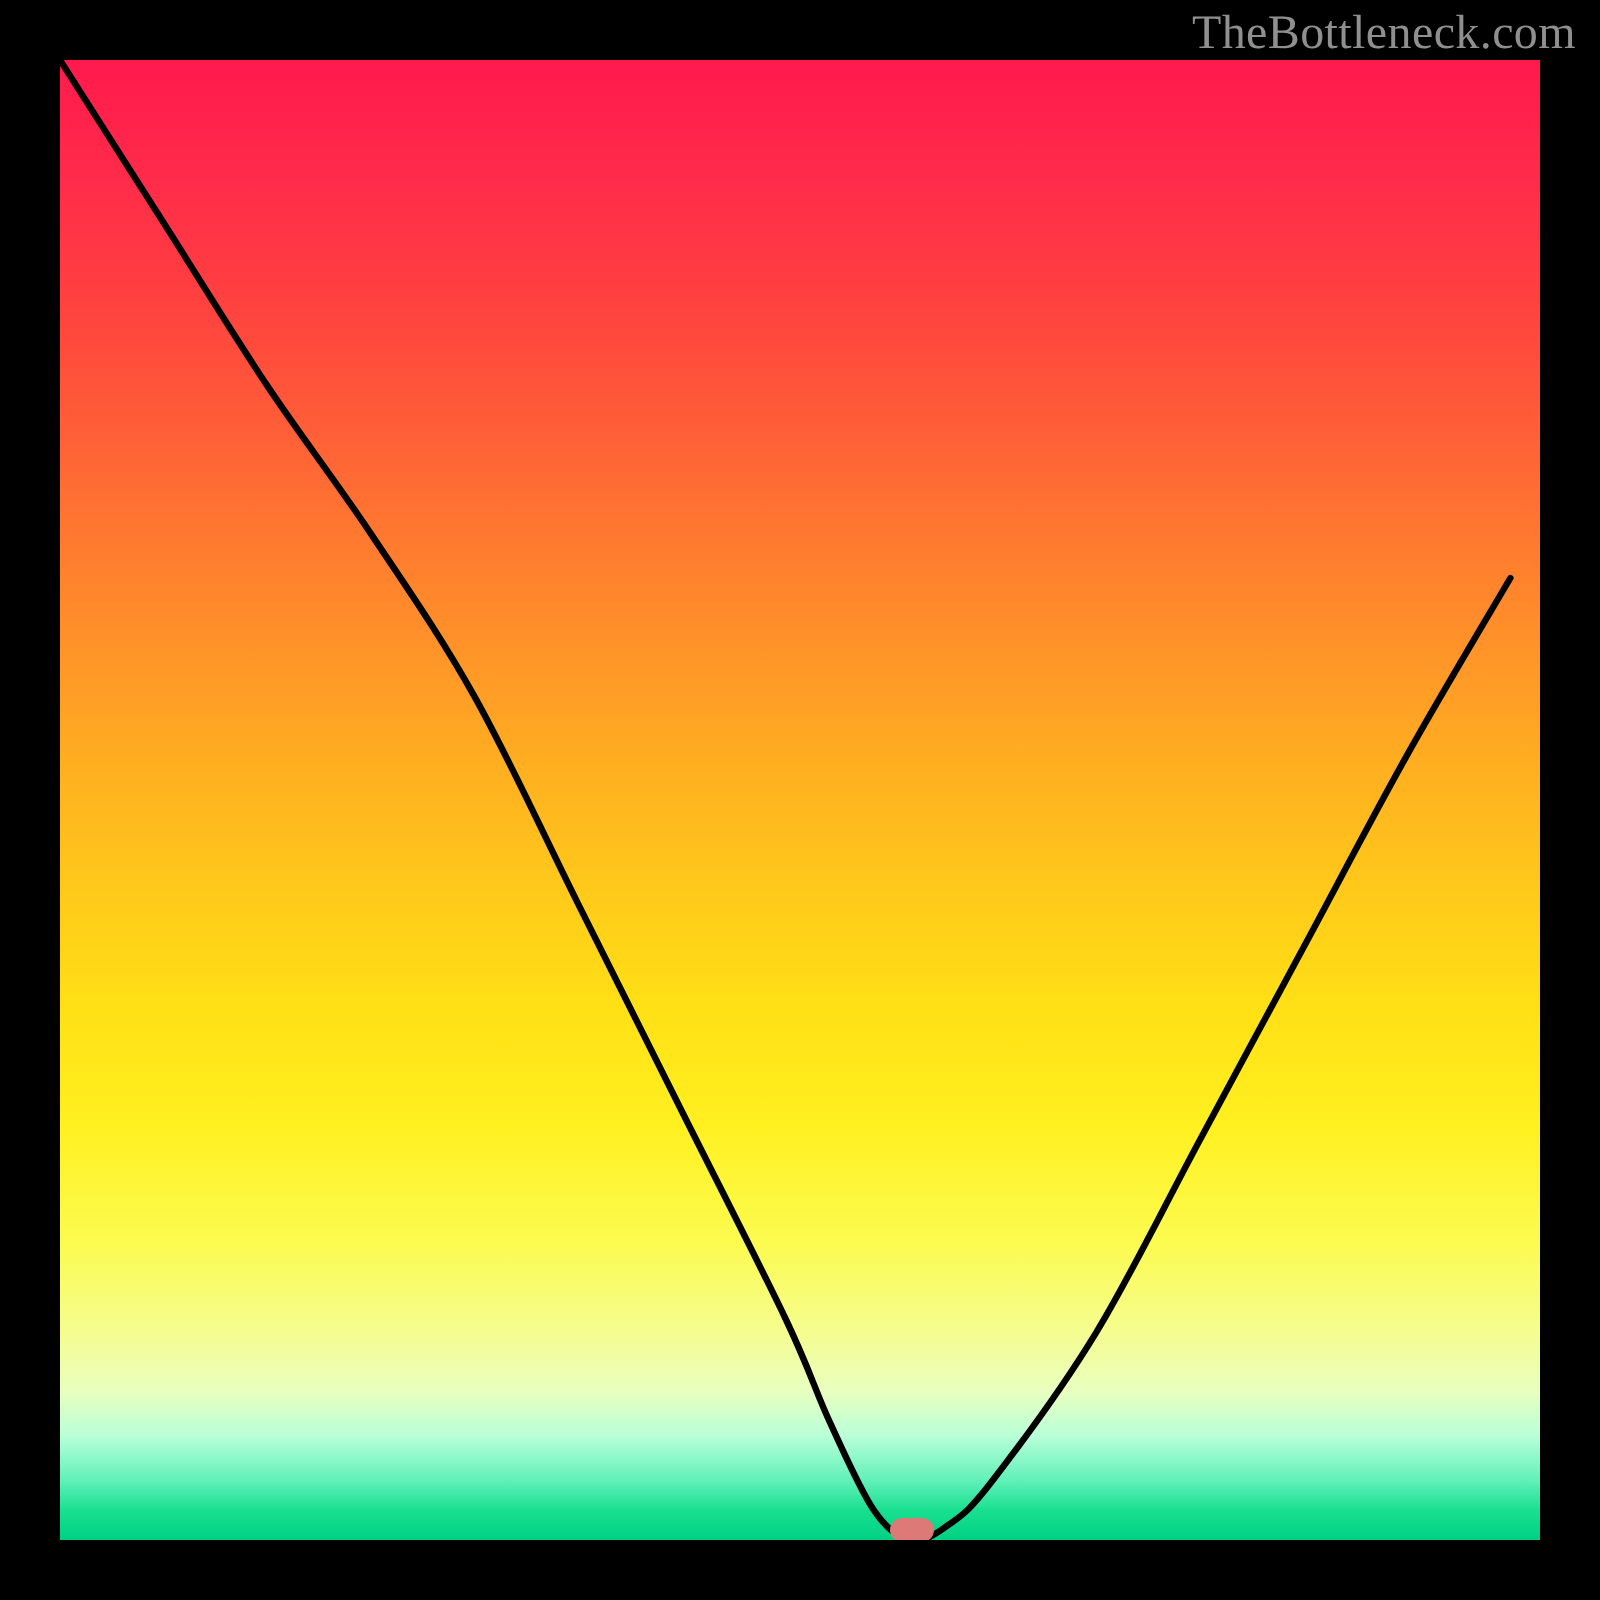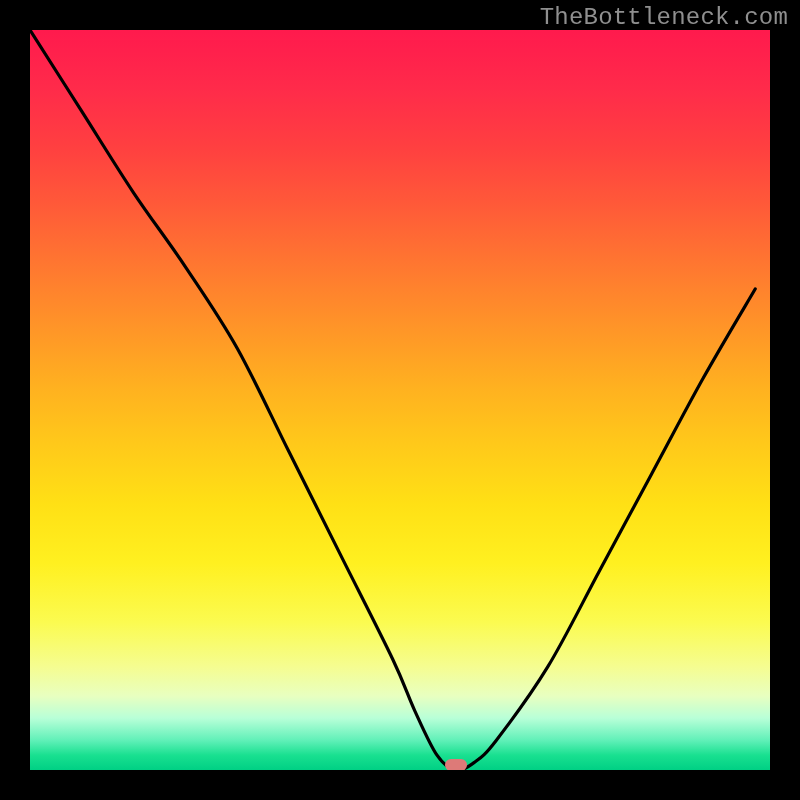--- a/index.html
+++ b/index.html
@@ -59,21 +59,21 @@
     height: 12px;
     border-radius: 6px;
     background: #dd7a78;
     transform: translate(-50%, -50%);
   }
   .watermark {
     position: absolute;
     top: 4px;
     right: 12px;
     color: #8f8f8f;
-    font-family: Liberation Mono, monospace;
+    font-family: Liberation Serif, serif;
     font-size: 24px;
     letter-spacing: 0.2px;
     user-select: none;
   }
 </style>
 </head>
 <body>
 
 <div class="frame">
 

